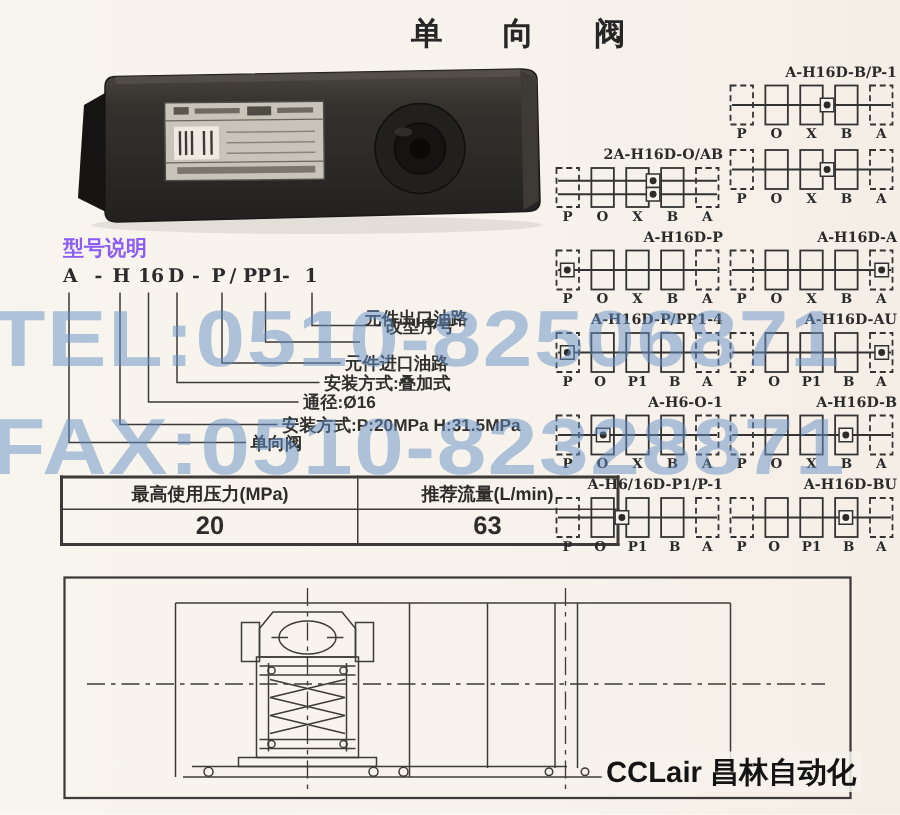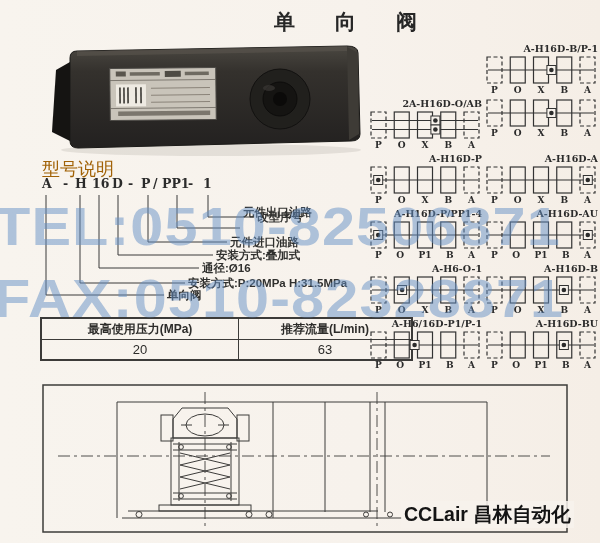--- a/index.html
+++ b/index.html
@@ -5,36 +5,36 @@
   html,body{margin:0;padding:0}
   body{
     position:relative;width:600px;height:543px;overflow:hidden;
     background:linear-gradient(90deg,#f8f4ee 0%,#f7f2ec 60%,#f5eee6 100%);
     font-family:"Liberation Sans",sans-serif;color:#2e2c2a;
   }
   .abs{position:absolute}
   
   #page-title{left:274px;top:8px;font-size:21px;font-weight:bold;letter-spacing:40px;white-space:nowrap;color:#262626}
   
-  #model-heading{left:42px;top:157px;font-size:18px;font-weight:normal;color:#a16207}
+  #model-heading{left:42px;top:157px;font-size:14px;font-weight:bold;color:#8b5cf6}
   .code-part{position:absolute;top:176px;font-family:"DejaVu Serif",serif;font-size:12.5px;font-weight:bold;color:#2b2b2b}
   .callout{position:absolute;font-size:11.5px;font-weight:bold;white-space:nowrap;color:#30302e}
   #callout-lines{left:0;top:155px}
   #callout-lines path{stroke:#3a3a3a;stroke-width:1;fill:none}
   
   .wm{position:absolute;left:-6px;font-size:53px;font-weight:bold;
       color:rgba(99,143,198,0.50);letter-spacing:1px;white-space:nowrap;
       transform:scaleX(1.12);transform-origin:left center;z-index:30;pointer-events:none}
   #wm-tel{top:196px}
   #wm-fax{top:268px}
   
   #spec-table{position:absolute;left:40px;top:317px;border-collapse:collapse;border:2px solid #3c3b39}
   #spec-table th,#spec-table td{border:1px solid #3c3b39;text-align:center;color:#2d2c2a}
   #spec-table th{font-size:12px;font-weight:bold;height:20px;padding:0 10px}
-  #spec-table td{font-size:13px;font-weight:normal;height:17px}
+  #spec-table td{font-size:17px;font-weight:bold;height:17px}
   #spec-table .c1{width:176px}
   #spec-table .c2{width:152px}
   
   #diagram-grid{position:absolute;left:368px;top:43px;display:grid;
     grid-template-columns:114px 114px;column-gap:2px;row-gap:1px;z-index:5}
   .dcell{height:54px}
   .dlabel{font-size:9.5px;font-weight:bold;font-family:"DejaVu Serif",serif;
     text-align:right;white-space:nowrap;color:#2b2b2b;height:12px;line-height:12px}
   .dsym{display:block;width:112px;height:30px;margin:0 auto}
   .dsym rect,.dsym line{stroke:#333;fill:none;stroke-width:1.2}

